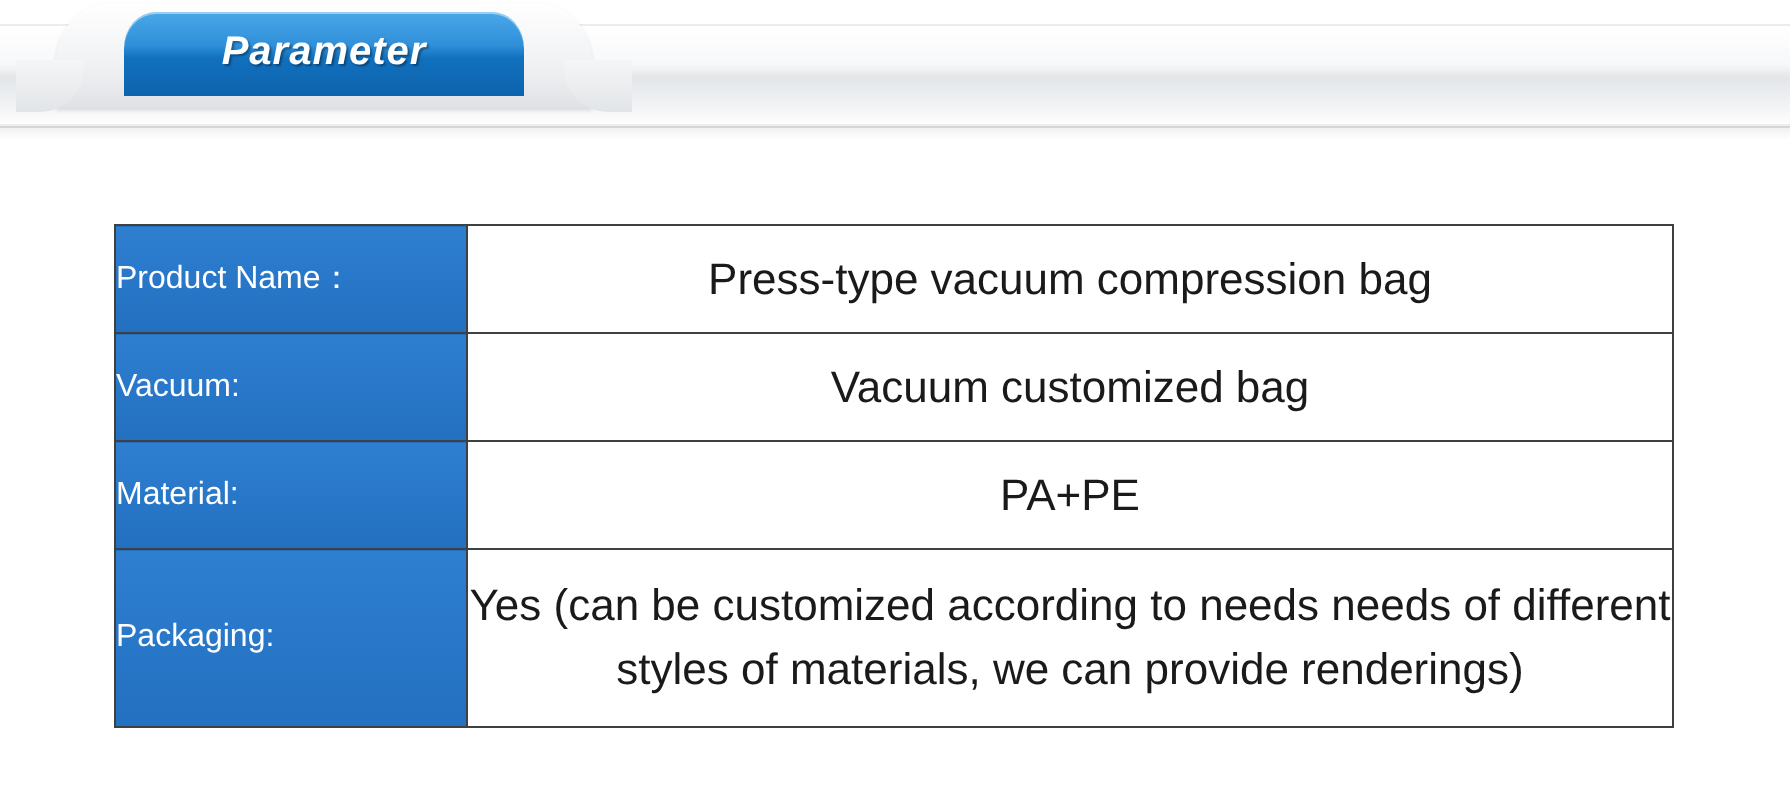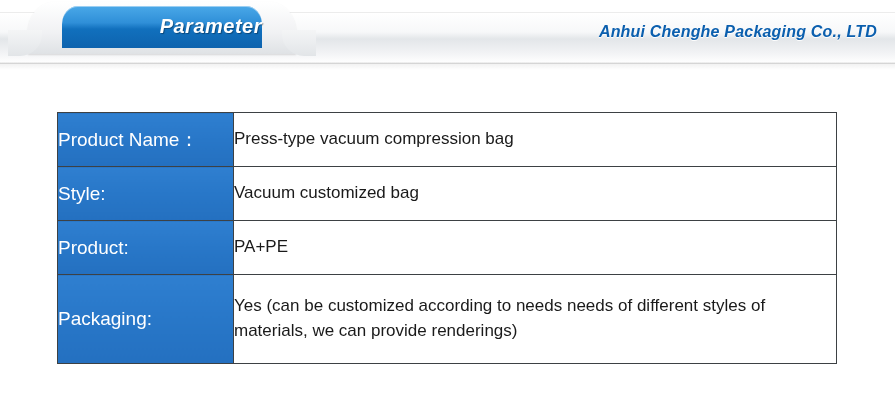--- a/index.html
+++ b/index.html
@@ -88,21 +88,21 @@
       #1170bd 55%,
       #0e63ae 100%);
     border-radius: 16px 16px 0 0 / 18px 18px 0 0;
     box-shadow: inset 0 1px 0 rgba(255,255,255,0.45);
   }
   .tab-blue .tab-label {
     position: absolute;
     left: 0;
     right: 0;
     top: 9px;
-    text-align: right;
+    text-align: center;
     color: #ffffff;
     font-size: 20px;
     font-weight: bold;
     font-style: italic;
     letter-spacing: 0.5px;
     text-shadow: 1px 1px 1px rgba(0,0,0,0.35);
     font-family: "Liberation Sans", sans-serif;
   }
 
   .company {
@@ -133,64 +133,63 @@
   }
   table.spec td {
     border: 1px solid #3d4144;
     padding: 0;
     vertical-align: middle;
   }
   td.label {
     width: 175px;
     background: linear-gradient(to bottom, #2f7fd0 0%, #2877c8 50%, #2470c0 100%);
     color: #ffffff;
-    font-size: 19px;
+    font-size: 16px;
     padding: 0 0 0 12px;
     height: 53px;
     font-family: "Liberation Sans", sans-serif;
     margin-left: 11px;
   }
   td.value {
-    text-align: left;
+    text-align: center;
     color: #1a1a1a;
-    font-size: 17px;
+    font-size: 22px;
     height: 53px;
     padding: 6px 14px;
     line-height: 1.45;
     font-family: "Liberation Sans", sans-serif;
   }
   tr.tall td { height: 88px; }
 </style>
 </head>
 <body>
 
 <div class="banner">
   <div class="banner-bar"></div>
   <div class="tab-wrap">
     <div class="tab-outer"></div>
     <div class="tab-blue">
       <div class="tab-label">Parameter</div>
     </div>
   </div>
-  <div class="company">Anhui Chenghe Packaging Co., LTD</div>
 </div>
 
 <div class="table-wrap">
   <table class="spec">
     <tbody>
       <tr>
         <td class="label">Product Name：</td>
         <td class="value">Press-type vacuum compression bag</td>
       </tr>
       <tr>
-        <td class="label">Style:</td>
+        <td class="label">Vacuum:</td>
         <td class="value">Vacuum customized bag</td>
       </tr>
       <tr>
-        <td class="label">Product:</td>
+        <td class="label">Material:</td>
         <td class="value">PA+PE</td>
       </tr>
       <tr class="tall">
         <td class="label">Packaging:</td>
         <td class="value">Yes (can be customized according to needs needs of different styles of materials, we can provide renderings)</td>
       </tr>
     </tbody>
   </table>
 </div>
 

